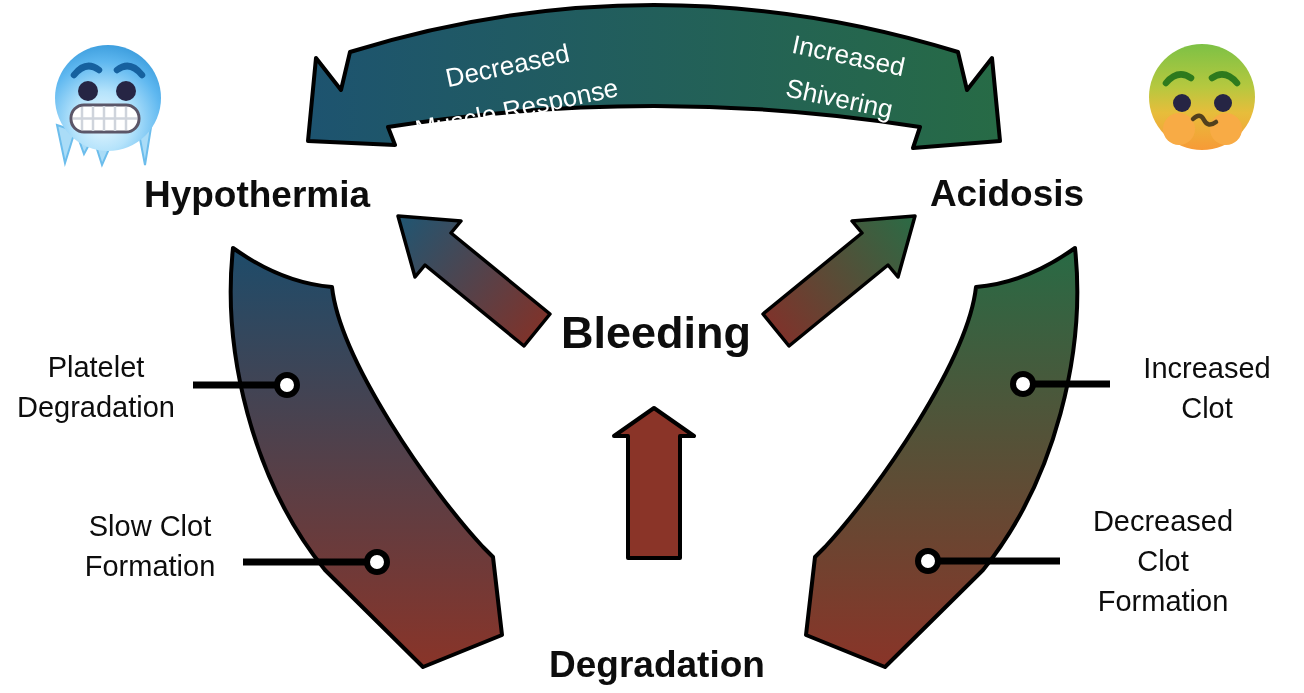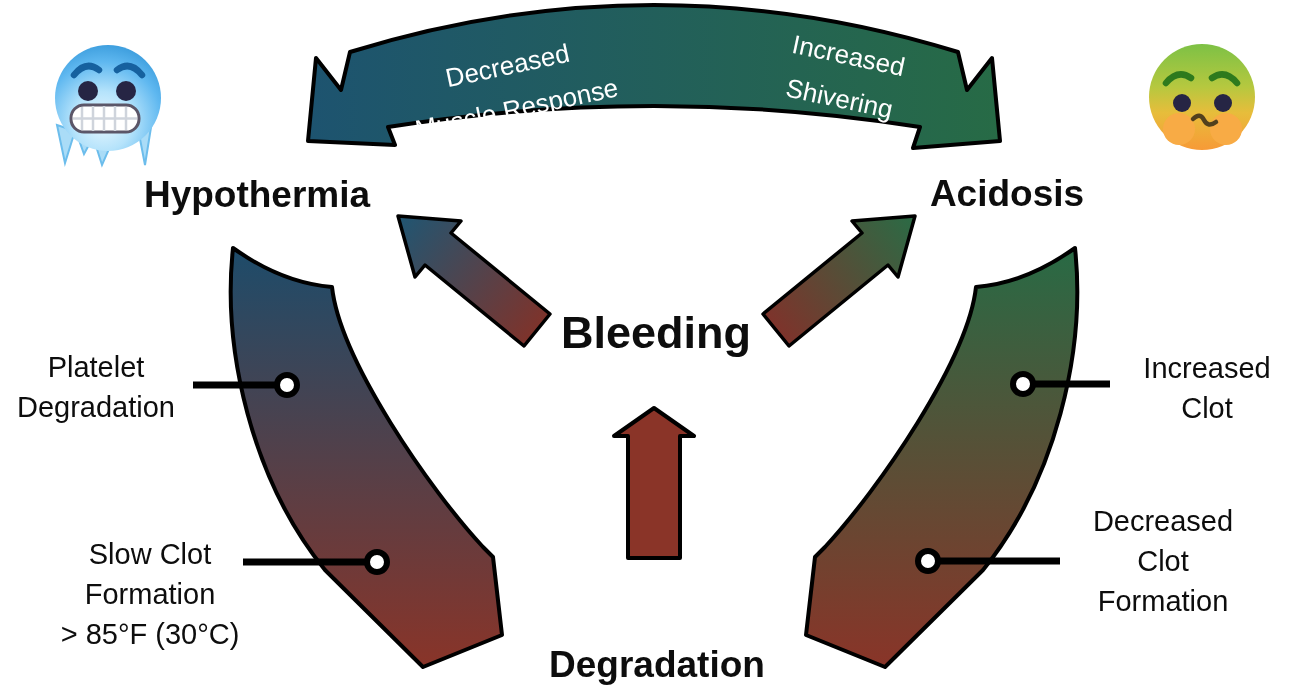--- a/index.html
+++ b/index.html
@@ -137,24 +137,23 @@
 
   <div class="label node-label" style="left:1007px;top:194px;">Acidosis</div>
   <div class="label node-label" style="left:257px;top:195px;">Hypothermia</div>
   <div class="label node-label big" style="left:656px;top:333px;">Bleeding</div>
   <div class="label node-label" style="left:657px;top:665px;">Degradation</div>
 
   <div class="label callout" style="left:96px;top:387px;">
     <div>Platelet</div>
     <div>Degradation</div>
   </div>
-  <div class="label callout" style="left:150px;top:594px;">
+  <div class="label callout" style="left:150px;top:546px;">
     <div>Slow Clot</div>
     <div>Formation</div>
-    <div>&gt; 85°F (30°C)</div>
   </div>
   <div class="label callout" style="left:1207px;top:388px;">
     <div>Increased</div>
     <div>Clot</div>
   </div>
   <div class="label callout" style="left:1163px;top:561px;">
     <div>Decreased</div>
     <div>Clot</div>
     <div>Formation</div>
   </div>

